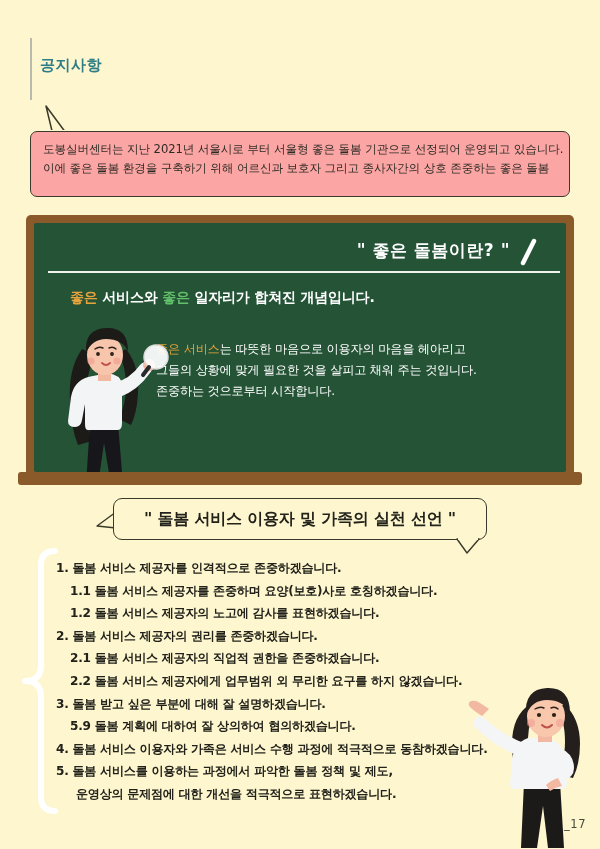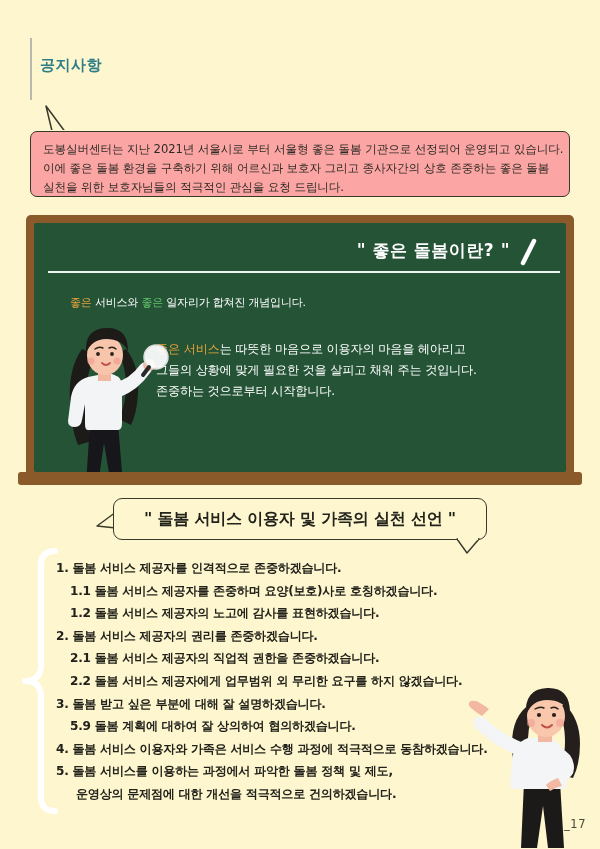--- a/index.html
+++ b/index.html
@@ -108,23 +108,23 @@
     background: #eef3ee;
   }
   .chalk-mark {
     position: absolute;
     right: 26px; top: 14px;
     width: 22px; height: 34px;
   }
 
   .board-lead {
     position: absolute;
-    left: 36px; top: 72px;
-    font-size: 11px;
-    font-weight: normal;
+    left: 36px; top: 66px;
+    font-size: 14px;
+    font-weight: bold;
     color: #ffffff;
     letter-spacing: -.2px;
   }
   .hl-orange { color: #e8a33d; }
   .hl-green  { color: #62c06a; }
 
   .board-body {
     position: absolute;
     left: 122px; top: 116px;
     font-size: 12.2px;
@@ -202,21 +202,20 @@
   </div>
 
   <svg class="intro-tail" viewBox="0 0 26 30">
     <path d="M24 29 L4 2 L10 27" fill="#fdf6cf" stroke="#3a3a2c" stroke-width="1.5" stroke-linejoin="round"></path>
     <rect x="3" y="26" width="22" height="5" fill="#fdf6cf"></rect>
   </svg>
 
   <div class="intro-bubble">
     <div class="intro-line">도봉실버센터는 지난 2021년 서울시로 부터 서울형 좋은 돌봄 기관으로 선정되어 운영되고 있습니다.</div>
     <div class="intro-line">이에 좋은 돌봄 환경을 구축하기 위해 어르신과 보호자 그리고 종사자간의 상호 존중하는 좋은 돌봄</div>
-    <div class="intro-line">실천을 위한 보호자님들의 적극적인 관심을 요청 드립니다.</div>
   </div>
 
   <div class="board-ledge"></div>
   <div class="board-frame">
     <div class="board-inner">
 
       <div class="board-title">" 좋은 돌봄이란? "</div>
       <svg class="chalk-mark" viewBox="0 0 22 34">
         <path d="M16 4 L5 26" stroke="#ffffff" stroke-width="4.5" stroke-linecap="round"></path>
       </svg>
@@ -291,21 +290,21 @@
     <div class="list-item lvl1">1. 돌봄 서비스 제공자를 인격적으로 존중하겠습니다.</div>
     <div class="list-item lvl2">1.1 돌봄 서비스 제공자를 존중하며 요양(보호)사로 호칭하겠습니다.</div>
     <div class="list-item lvl2">1.2 돌봄 서비스 제공자의 노고에 감사를 표현하겠습니다.</div>
     <div class="list-item lvl1">2. 돌봄 서비스 제공자의 권리를 존중하겠습니다.</div>
     <div class="list-item lvl2">2.1 돌봄 서비스 제공자의 직업적 권한을 존중하겠습니다.</div>
     <div class="list-item lvl2">2.2 돌봄 서비스 제공자에게 업무범위 외 무리한 요구를 하지 않겠습니다.</div>
     <div class="list-item lvl1">3. 돌봄 받고 싶은 부분에 대해 잘 설명하겠습니다.</div>
     <div class="list-item lvl2">5.9 돌봄 계획에 대하여 잘 상의하여 협의하겠습니다.</div>
     <div class="list-item lvl1">4. 돌봄 서비스 이용자와 가족은 서비스 수행 과정에 적극적으로 동참하겠습니다.</div>
     <div class="list-item lvl1">5. 돌봄 서비스를 이용하는 과정에서 파악한 돌봄 정책 및 제도,</div>
-    <div class="list-item cont">운영상의 문제점에 대한 개선을 적극적으로 건의하겠습니다.</div>
+    <div class="list-item cont">운영상의 문제점에 대한 개선을 적극적으로 표현하겠습니다.</div>
   </div>
 
   <svg class="pointer-woman" viewBox="0 0 132 163">
 
     <path d="M62 18 q-18 12 -18 40 q0 18 5 30 l18 -2 q-8 -16 -7 -34 q1 -20 9 -28 z" fill="#241f1c"></path>
     <path d="M96 18 q16 14 16 40 q0 20 -7 34 l-16 -4 q8 -14 8 -32 q0 -22 -8 -32 z" fill="#241f1c"></path>
 
     <path d="M56 96 l36 0 l4 66 l-16 0 l-5 -42 l-6 42 l-16 0 z" fill="#1c1a18"></path>
 
     <path d="M60 52 q-14 5 -16 22 l-2 24 q0 5 5 5 l46 0 q6 0 6 -6 l-2 -24 q-2 -16 -16 -21 z" fill="#f4f5f7"></path>

